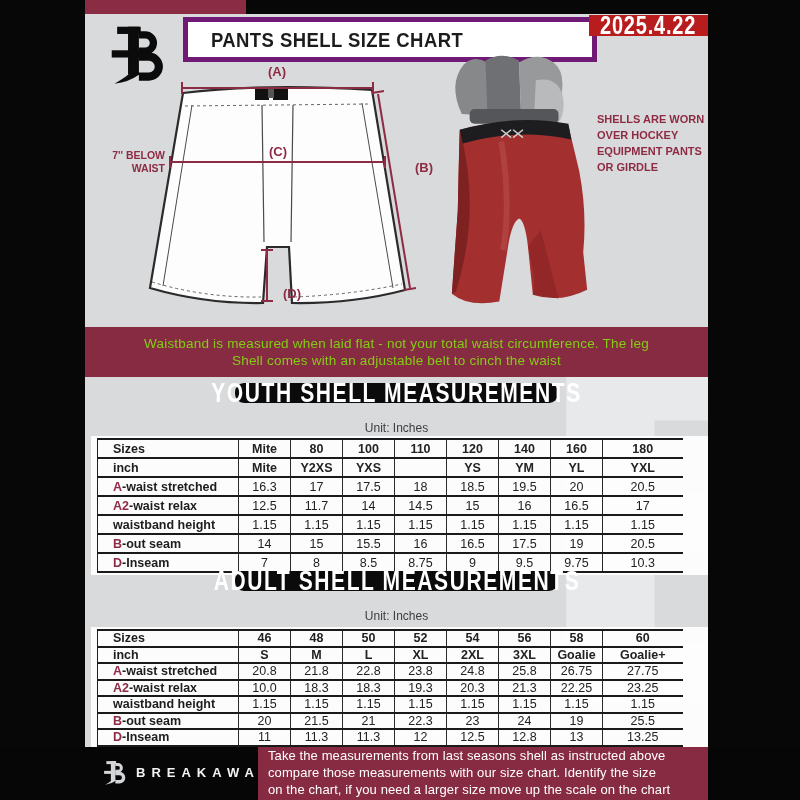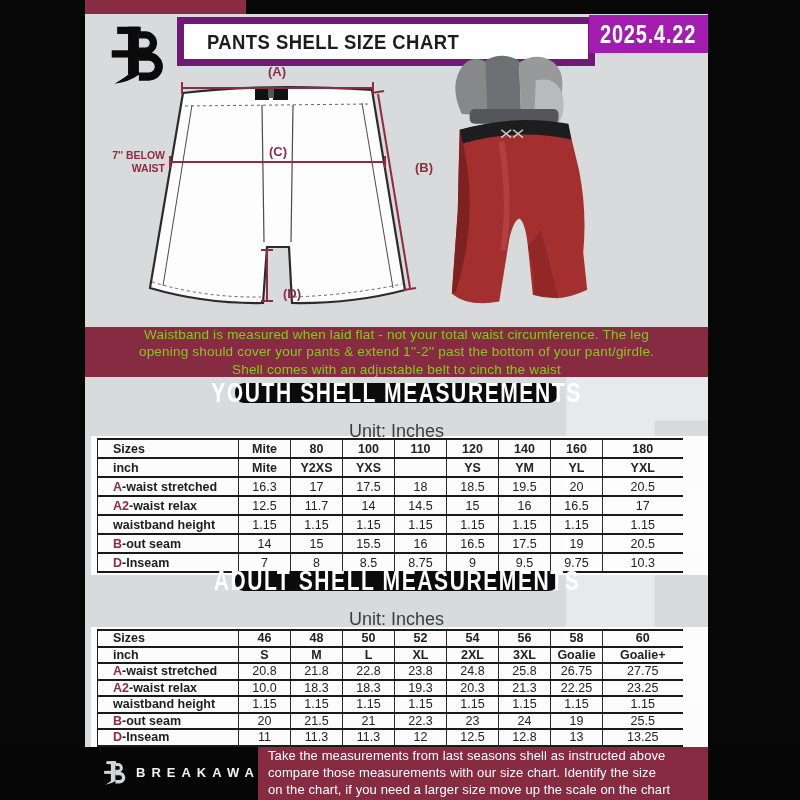--- a/index.html
+++ b/index.html
@@ -7,25 +7,25 @@
         font-family:"Liberation Sans",sans-serif;}
   .strip-maroon{position:absolute;left:85px;top:0;width:161px;height:14px;background:#8a2c44;}
   .content{position:absolute;left:85px;top:14px;width:623px;height:733px;background:#d9dadc;overflow:hidden;}
 
   
   .wm{position:absolute;left:438px;top:292px;z-index:0;font:700 470px "DejaVu Sans",sans-serif;
       color:rgba(255,255,255,0.40);line-height:1;user-select:none;}
 
   
   .logo{position:absolute;left:24px;top:5px;z-index:2;}
-  .title-box{position:absolute;left:92px;top:3px;width:404px;height:35px;background:#fff;
-             border:7px solid #701a75;z-index:2;display:flex;align-items:center;}
+  .title-box{position:absolute;left:98px;top:3px;width:404px;height:35px;background:#fff;
+             border:5px solid #701a75;z-index:2;display:flex;align-items:center;}
   .title-box span{display:inline-block;transform:scaleX(.88);transform-origin:left center;
                   font-size:21px;font-weight:700;color:#1c1c1c;letter-spacing:.5px;padding-left:26px;white-space:nowrap;}
-  .date-box{position:absolute;left:504px;top:1px;width:119px;height:38px;background:#a21caf;z-index:2;
+  .date-box{position:absolute;left:504px;top:1px;width:119px;height:21px;background:#b91c1c;z-index:2;
             display:flex;align-items:center;justify-content:center;}
   .date-box span{display:inline-block;transform:scaleX(.8);font-size:25px;font-weight:700;color:#fff;letter-spacing:1px;}
 
   
   .shorts{position:absolute;left:25px;top:46px;z-index:2;}
   .shorts text{font:700 13px "Liberation Sans",sans-serif;fill:#8e2b44;}
   .shorts text.small{font:700 10.5px "Liberation Sans",sans-serif;}
   .pants{position:absolute;left:357px;top:38px;z-index:2;}
   .side-note{position:absolute;left:512px;top:98px;width:112px;z-index:2;
              font-size:11px;font-weight:700;color:#8e2b44;line-height:1.45;}
@@ -35,21 +35,21 @@
           display:flex;flex-direction:column;justify-content:center;text-align:center;}
   .banner span{color:#84cc16;font-size:13.5px;line-height:1.28;letter-spacing:.2px;}
 
   
   .sec-box{position:absolute;left:150px;width:323px;height:20px;background:#0b0b0c;border-radius:9px;z-index:2;
            display:flex;align-items:center;justify-content:center;}
   .sec-box span{display:inline-block;transform:scaleX(.78);font-size:27px;font-weight:700;color:#fff;
                 letter-spacing:2px;white-space:nowrap;}
   .sec-youth{top:369px;} .sec-adult{top:557px;}
   .unit{position:absolute;left:0;width:623px;text-align:center;z-index:2;
-        font-size:18px;color:#3d3d3f;}
+        font-size:12px;color:#3d3d3f;}
   .unit-1{top:407px;} .unit-2{top:595px;}
 
   
   .panel{position:absolute;left:6px;width:617px;background:rgba(255,255,255,0.9);z-index:1;padding:2px 0;}
   .panel-youth{top:422px;} .panel-adult{top:613px;}
   table{border-collapse:collapse;margin-left:6px;}
   col.c-lbl{width:141px;} col.c-v{width:52px;} col.c-last{width:80px;}
   td{border:1.5px solid #1f1f20;border-right:1px solid #2a2a2b;font-size:12.5px;color:#222;
      text-align:center;padding:0;}
   tr{border-top:2px solid #1a1a1b;border-bottom:2px solid #1a1a1b;}
@@ -135,24 +135,29 @@
       <path d="M95,28 Q119,23 123,48 Q125,71 108,79 L93,70 Z" fill="#b9babc"></path>
       <rect x="28" y="57" width="90" height="15" rx="5" fill="#55565a"></rect>
       <path d="M18,78 Q75,64 128,74 L139,120 Q147,162 143,202 L147,240 Q119,254 92,245 L87,196 Q84,170 78,168 Q70,172 66,202 L58,252 Q27,258 10,244 L16,160 Q17,110 18,78 Z" fill="#a32f2f"></path>
       <path d="M18,78 Q40,160 14,242 L10,244 L16,160 Q17,110 18,78 Z" fill="#7d2121"></path>
       <path d="M87,196 Q96,230 92,245 L118,249 Q108,210 100,180 Z" fill="#8c2424" opacity="0.7"></path>
       <path d="M60,90 Q70,150 62,200" stroke="#c05252" stroke-width="6" fill="none" opacity="0.5"></path>
       <path d="M18,78 Q75,62 128,72 L131,88 Q76,76 21,92 Z" fill="#1d1d20"></path>
       <path d="M60,78 l10,8 m0,-8 l-10,8 m12,-8 l10,8 m0,-8 l-10,8" stroke="#cfcfcf" stroke-width="1.5"></path>
     </svg>
 
+    <div class="side-note">
+      <div>SHELLS ARE WORN</div>
+      <div>OVER HOCKEY</div>
+      <div>EQUIPMENT PANTS</div>
+      <div>OR GIRDLE</div>
+    </div>
 
     <div class="banner">
       <span>Waistband is measured when laid flat - not your total waist circumference. The leg</span>
-      <span>opening should cover your pants &amp; extend 1''-2'' past the bottom of your pant/girdle.</span>
       <span>Shell comes with an adjustable belt to cinch the waist</span>
     </div>
 
     <div class="sec-box sec-youth">
       <span>YOUTH SHELL MEASUREMENTS</span>
     </div>
     <div class="unit unit-1">Unit: Inches</div>
     <div class="panel panel-youth">
       <table>
         <colgroup>

